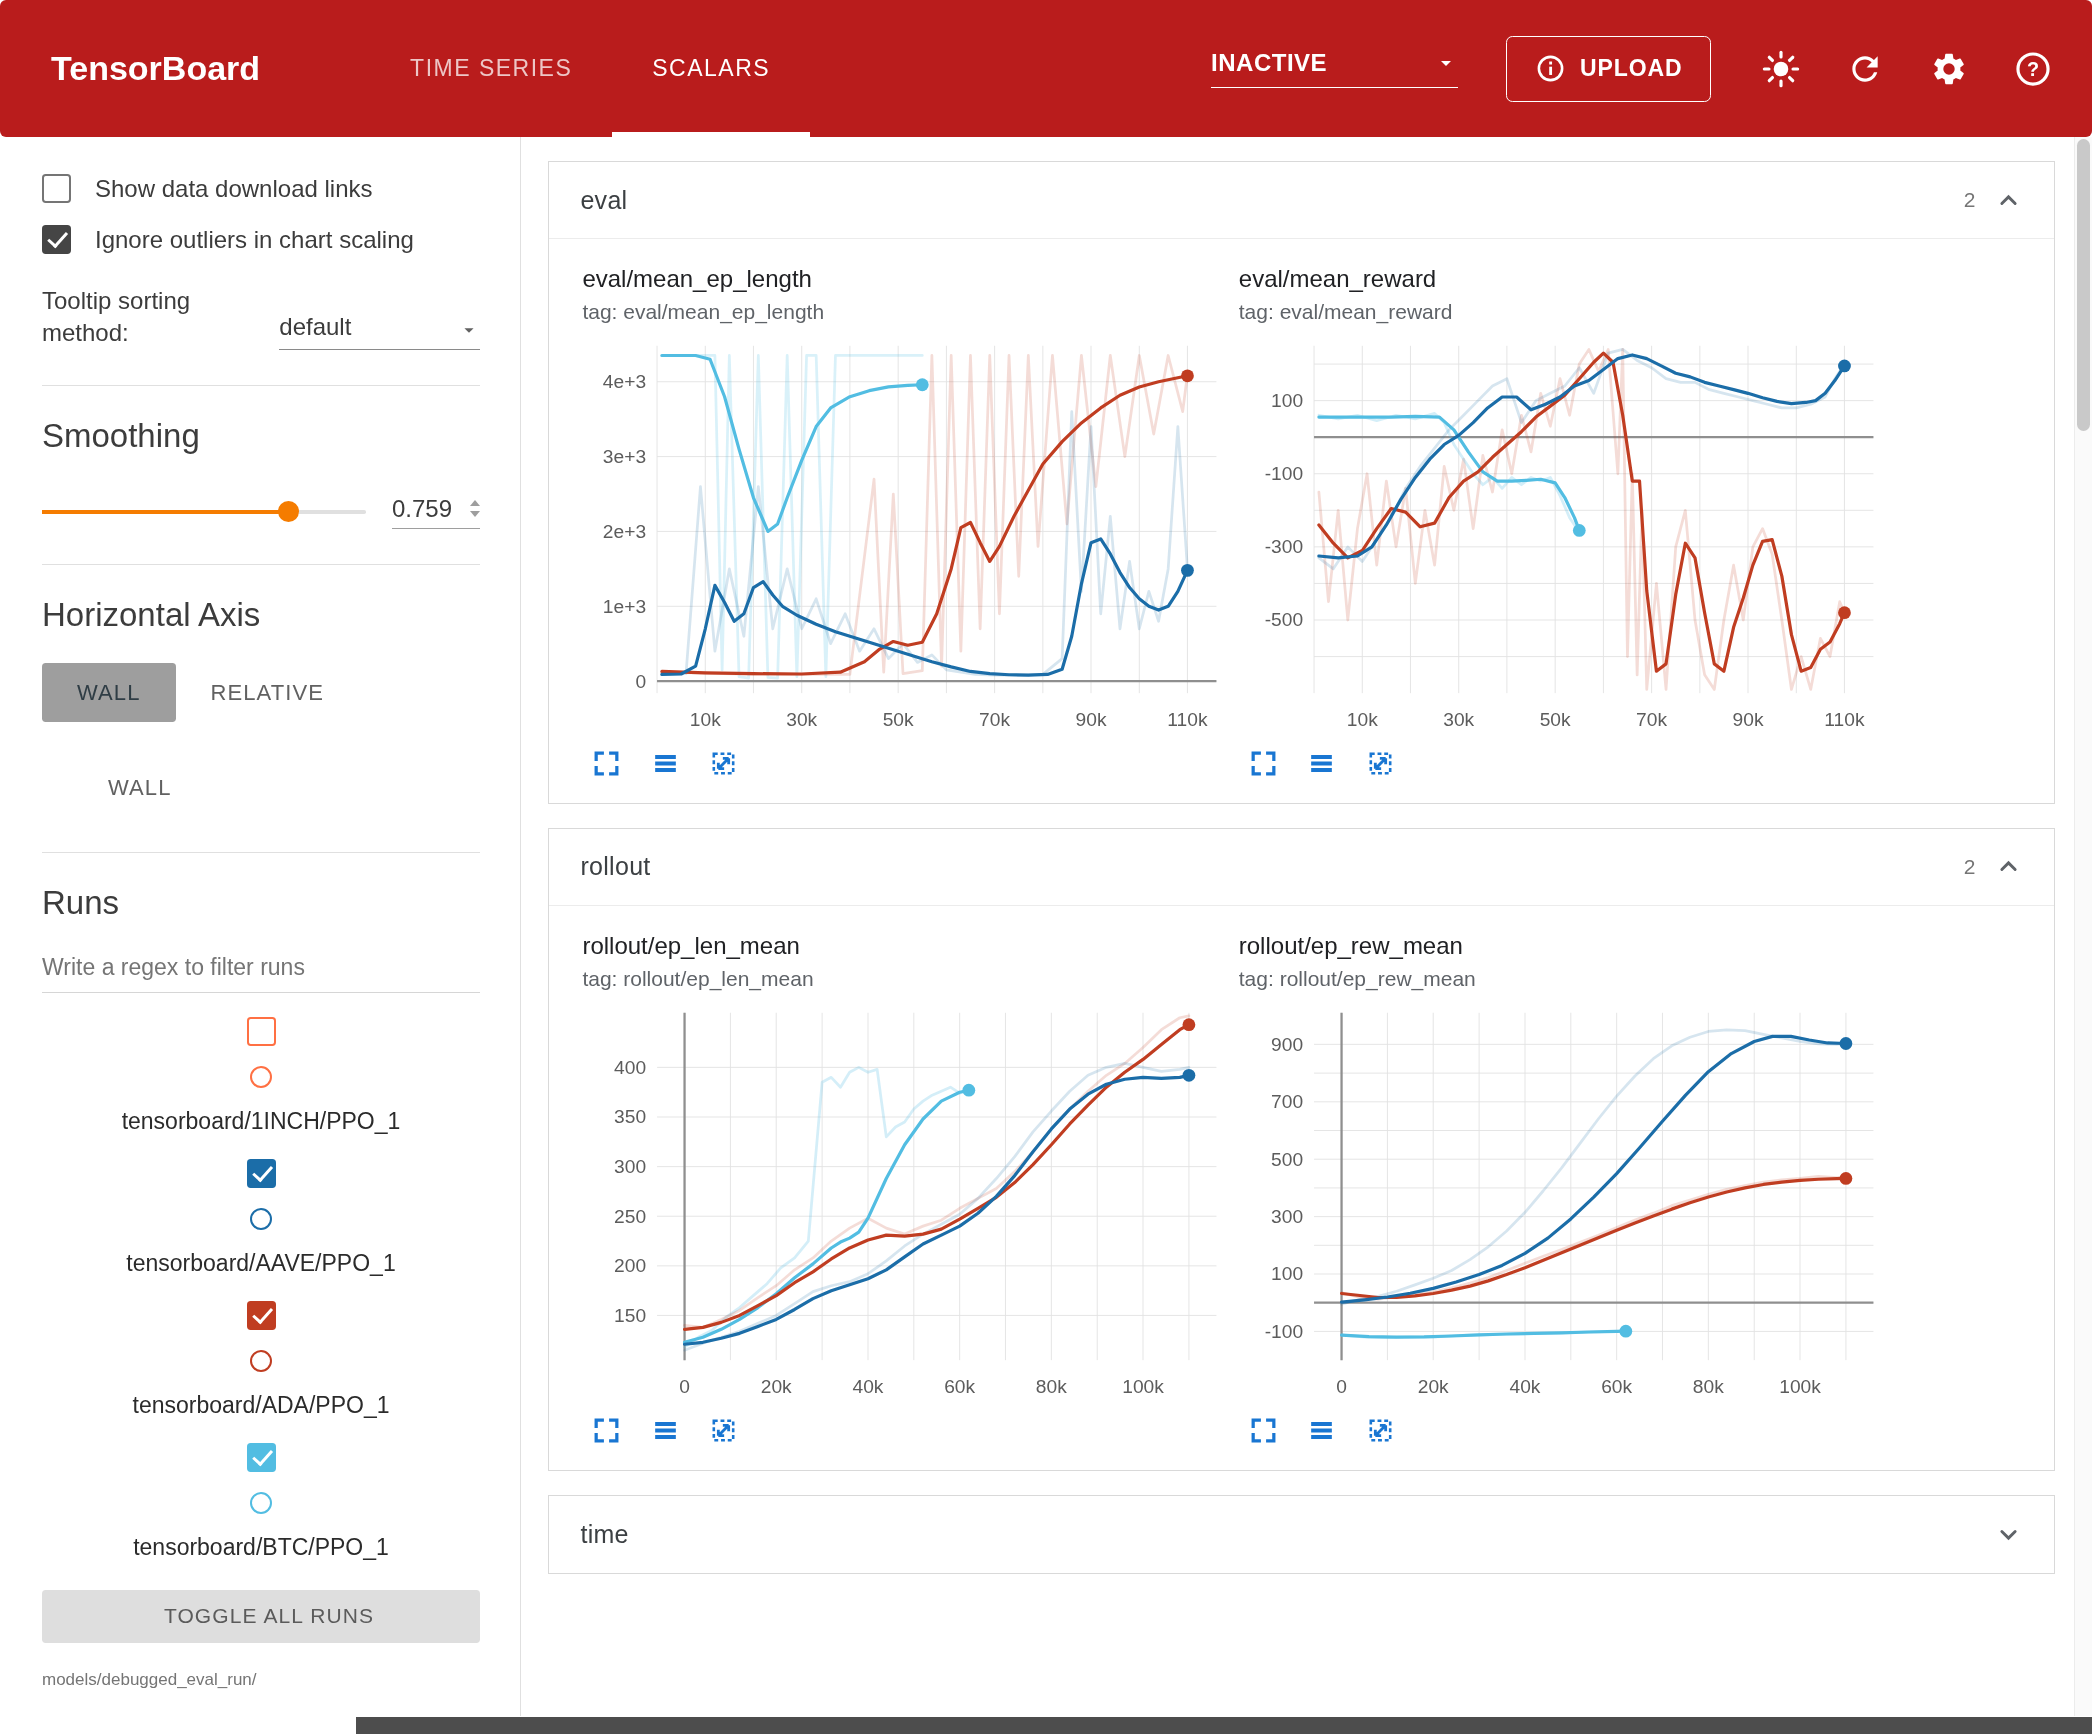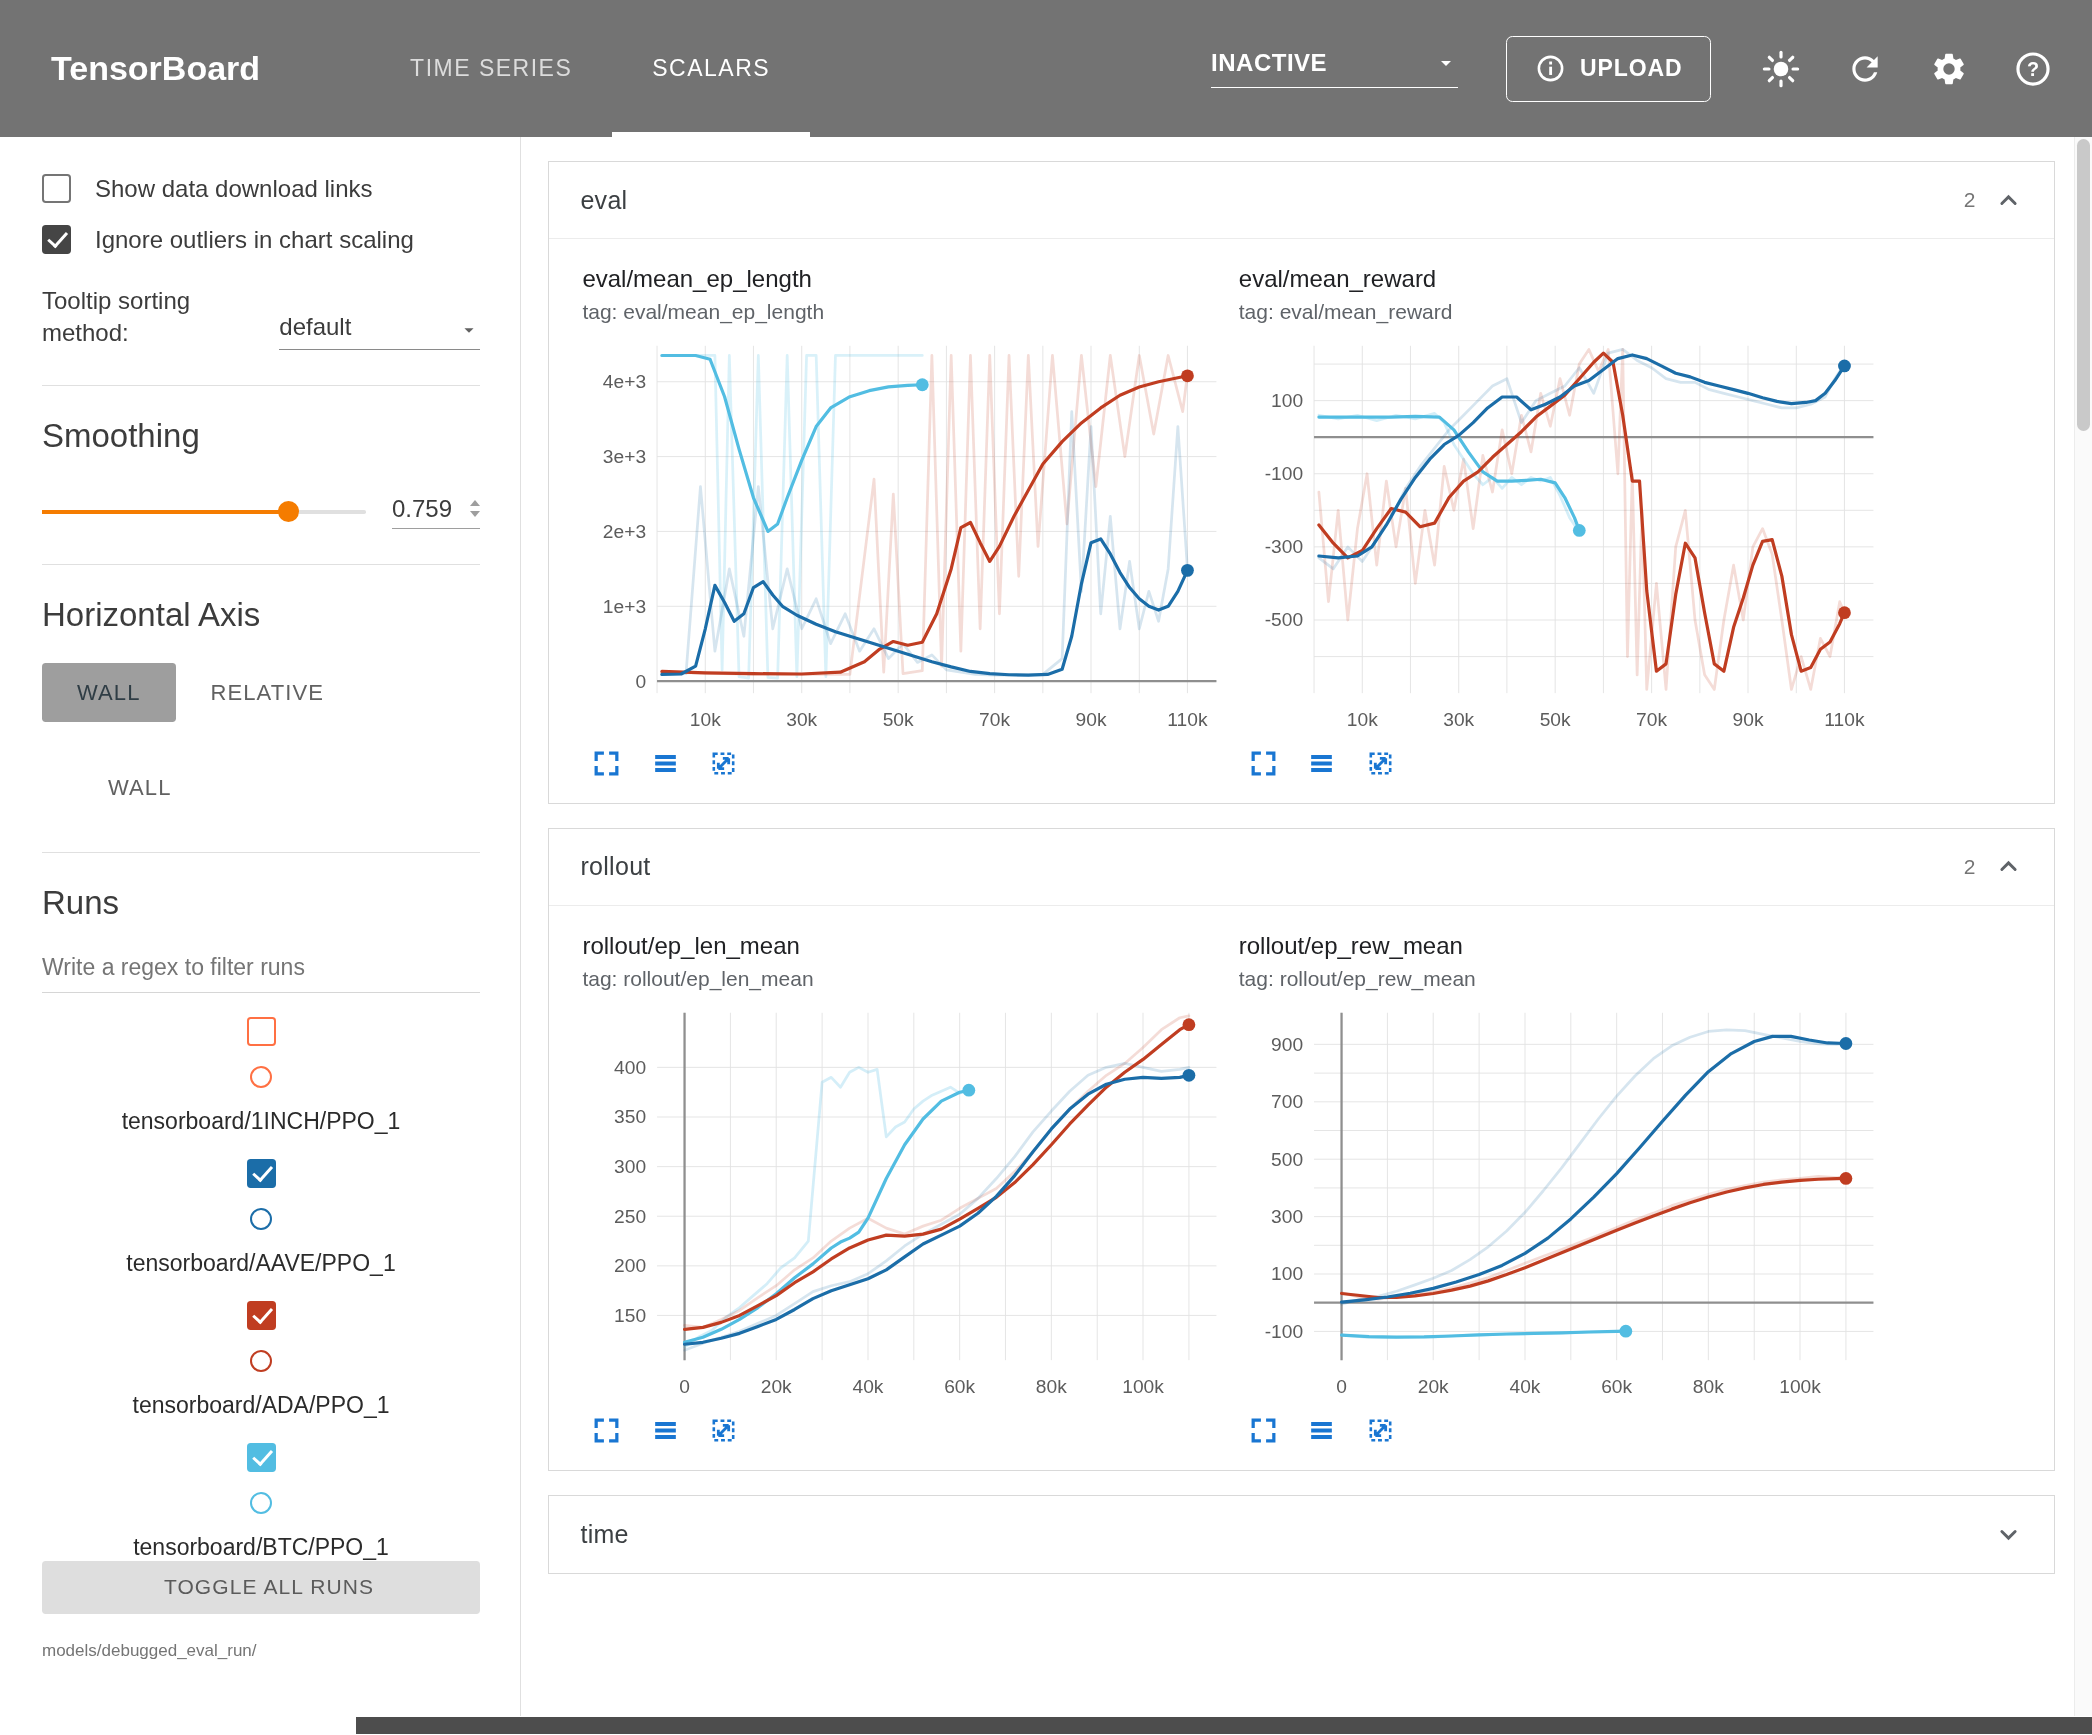--- a/index.html
+++ b/index.html
@@ -1,22 +1,22 @@
 <!DOCTYPE html>
 <html style="font-size:14.6px"><head>
 <meta charset="utf-8">
 <style>
   * { box-sizing: border-box; margin: 0; padding: 0; }
   html,body { width: 2092px; height: 1735px; overflow: hidden; background:#fff;
               font-family: "Liberation Sans", sans-serif; }
   .app { position: relative; width: 100%; height: 100%; display:flex; flex-direction:column; }
 
   
-  .hdr { height:137px; background:#737373; display:flex; align-items:center;
-         padding:0 40px 0 51px; flex:none; }
+  .hdr { height:137px; background:#b91c1c; display:flex; align-items:center;
+         padding:0 40px 0 51px; flex:none;border-radius:6px; }
   .hdr-title { color:#fff; font-size:34px; font-weight:700; margin-right:110px; }
   .tab { height:137px; display:flex; align-items:center; padding:0 40px; color:rgba(255,255,255,.75);
          font-size:23px; font-weight:500; letter-spacing:1.5px; position:relative; cursor:pointer; }
   .tab.active { color:#fff; }
   .tab.active::after { content:''; position:absolute; left:0; right:0; bottom:0; height:4.6px; background:#fff; }
   .hdr-spacer { flex:1; }
   .status-dd { width:247px; display:flex; align-items:center; justify-content:space-between;
                border-bottom:1.8px solid #fff; padding-bottom:9.1px; cursor:pointer; }
   .status-txt { color:#fff; font-size:24px; font-weight:700; letter-spacing:0.5px; }
   .dd-caret { width:24px; height:24px; }
@@ -64,21 +64,21 @@
   .axis-btn.sel { background:#9e9e9e; color:#2f3d45; }
   .brk { width:100%; height:0; }
   .runs-filter { width:100%; border:none; border-bottom:0.9px solid #d6d6d6; outline:none;
                  font-family:"Liberation Sans", sans-serif; font-size:23px; color:#616161;
                  padding:7.3px 0 11px 0; margin-top:24px; background:transparent; }
   .runs-filter::placeholder { color:#757575; }
   .run-row { display:flex; align-items:center; gap:20px; margin-top:24px; font-size:23px; color:#2b2b2b;
              cursor:pointer;flex-direction:column; }
   .run-cb { width:29px; height:29px; }
   .ring { width:22px; height:22px; border:2.7px solid #999; border-radius:50%; flex:none; }
-  .toggle-all { width:100%; height:53px; background:#dedede; border:none; border-radius:3.7px;
+  .toggle-all { margin-top:29px; width:100%; height:53px; background:#dedede; border:none; border-radius:3.7px;
                 color:#5b5b5b; font-size:21px; font-weight:500; letter-spacing:1.1px; cursor:pointer;
                 font-family:"Liberation Sans", sans-serif;padding-left:16px; }
   .base-path { margin-top:27px; color:#757575; font-size:17px; }
 
   
   main { flex:1; min-width:0; display:flex; flex-direction:column; position:relative; background:#fff; }
   .filterbar { margin:18.3px 37px 0 27.4px; display:flex; align-items:center; gap:16.4px;
                border-bottom:1.8px solid #3c4043; padding-bottom:16.4px; flex:none; }
   .filterbar svg { width:33px; height:33px; flex:none; }
   .filterbar input { flex:1; border:none; outline:none; font-family:"Liberation Sans", sans-serif;

